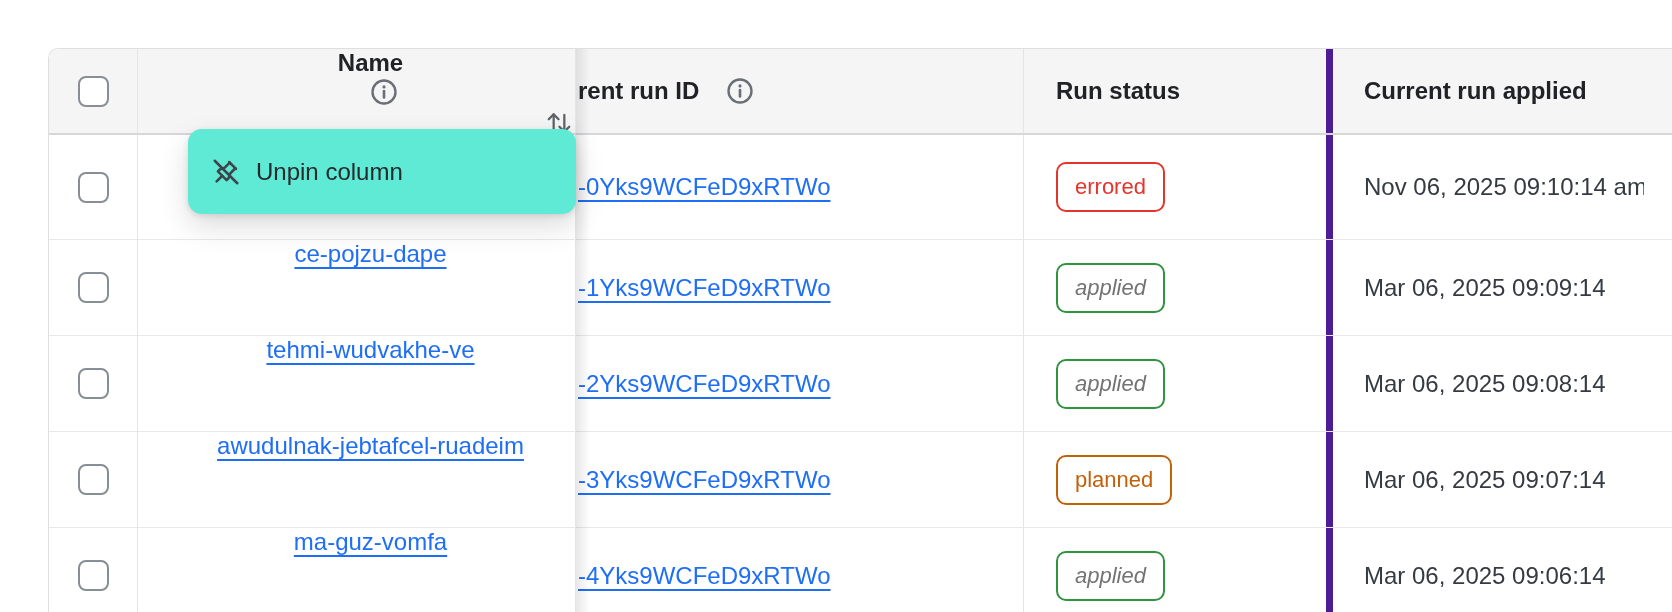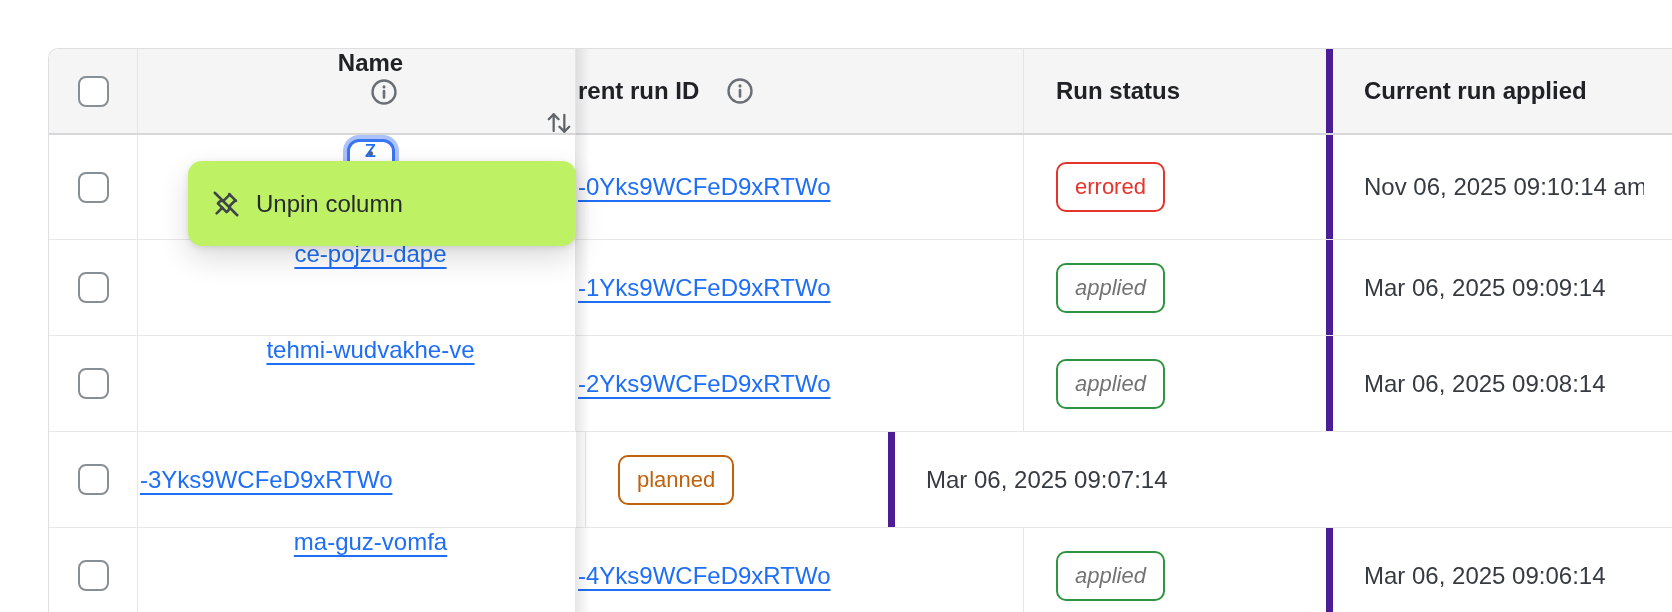--- a/index.html
+++ b/index.html
@@ -57,23 +57,23 @@
     gap:5px; box-sizing:border-box; cursor:pointer; padding:0;
   }
   .dot { width:5px; height:5px; border-radius:50%; background:#5f6368; }
   .pinned-shadow {
     position:absolute; left:527px; top:0; width:14px; height:566px;
     background:linear-gradient(to right, rgba(25,25,30,0.10), rgba(25,25,30,0));
     pointer-events:none; z-index:5;
   }
   .menu {
     position:absolute; left:139px; top:80px; width:388px; height:85px;
-    background:#bef264; border-radius:14px; z-index:30;
+    background:#5eead4; border-radius:14px; z-index:30;
     box-shadow:0 2px 6px rgba(0,0,0,0.10), 0 12px 30px rgba(0,0,0,0.14);
-    display:flex; align-items:center;margin-top:32px;
+    display:flex; align-items:center;
   }
   .menu-item {
     display:flex; align-items:center; gap:15px; padding-left:23px;
     width:100%; height:100%; font-size:24px; color:#26292e; cursor:pointer;
     white-space:nowrap;
   }
 </style>
 </head>
 <body>
 
@@ -177,20 +177,23 @@
           <div class="cell c-status">
             <span class="badge badge--applied">applied</span>
           </div>
           <div class="cell c-applied">
             <span class="ts">Mar 06, 2025 09:08:14</span>
           </div>
         </div>
         <div class="row">
           <div class="cell c-check">
             <span class="checkbox"></span>
+          </div>
+          <div class="cell c-name">
+            <a class="link">awudulnak-jebtafcel-ruadeim</a>
           </div>
           <div class="cell c-runid">
             <a class="link">-3Yks9WCFeD9xRTWo</a>
           </div>
           <div class="cell c-status">
             <span class="badge badge--planned">planned</span>
           </div>
           <div class="cell c-applied">
             <span class="ts">Mar 06, 2025 09:07:14</span>
           </div>

